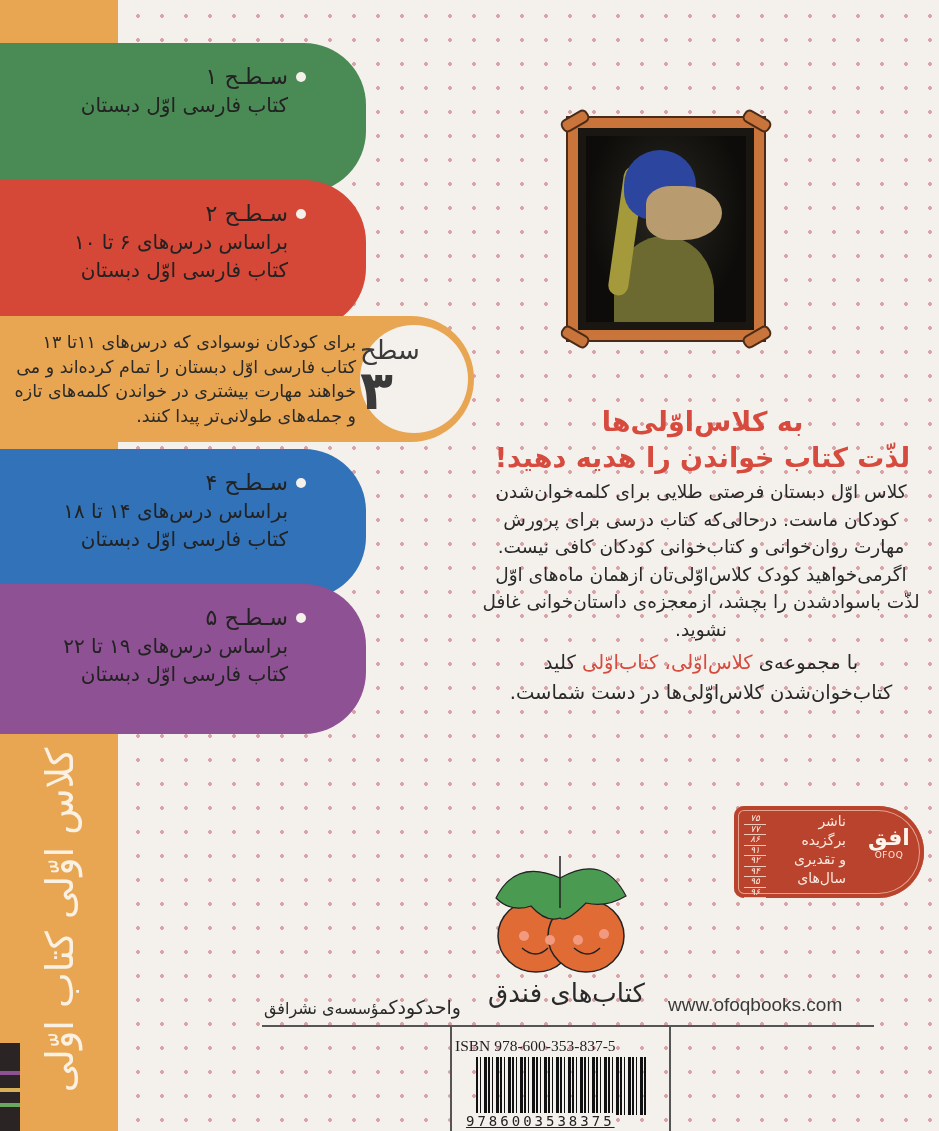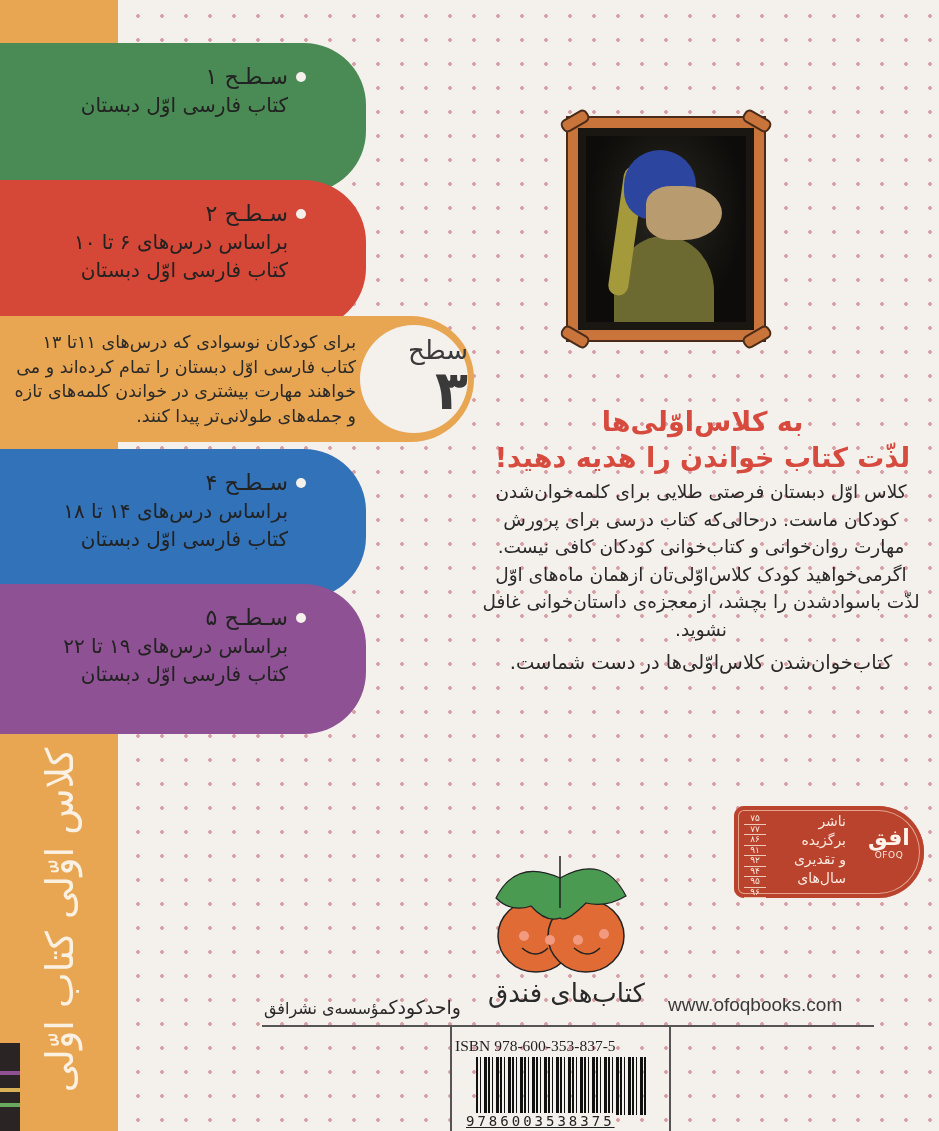--- a/index.html
+++ b/index.html
@@ -35,21 +35,21 @@
     .level .lvl-title { font-size: 22px; line-height: 28px; display: flex; align-items: center; gap: 8px; }
     .level .dot { width: 10px; height: 10px; border-radius: 50%; background: #f4f0ec; display: inline-block; }
     .level .lvl-line { font-size: 20px; line-height: 28px; padding-right: 18px; }
     .level3 {
       position: absolute; left: 0; top: 316px; width: 474px; height: 126px;
       background: #e8a652; border-radius: 0 63px 63px 0;
     }
     .level3 .circle {
       position: absolute; right: 6px; top: 9px; width: 108px; height: 108px;
       border-radius: 50%; background: #f4f0ec;
-      display: flex; flex-direction: column; align-items: flex-end; justify-content: center;
+      display: flex; flex-direction: column; align-items: flex-start; justify-content: center;
       color: #3a3a3a;
     }
     .level3 .circle .w { font-size: 26px; line-height: 28px; margin-top: -4px; }
     .level3 .circle .n { font-size: 54px; line-height: 54px; font-weight: bold; }
     .level3 .text {
       position: absolute; right: 118px; top: 14px; width: 350px;
       direction: rtl; text-align: right; font-size: 17.5px; line-height: 24.5px; color: #2a2a2a;
     }
     .frame {
       position: absolute; left: 568px; top: 118px; width: 196px; height: 222px;
@@ -76,21 +76,21 @@
       direction: rtl; text-align: center; font-size: 19.5px; line-height: 30px; color: #2a2a2a;
     }
     .closing .red { color: #d74a3e; }
     .badge {
       position: absolute; left: 734px; top: 806px; width: 190px; height: 92px;
       background: #b9432c; border-radius: 10px 46px 46px 10px;
       box-shadow: inset 0 0 0 4px #b9432c, inset 0 0 0 5px #e4a48e;
       color: #fbe9df;
     }
     .badge .years { position: absolute; left: 10px; top: 8px; width: 22px; font-size: 9px; line-height: 9.5px; text-align: center; }
-    .badge .years div { border-bottom: 1px solid #f0c8b8; }
+    .badge .years div { border-bottom: 1px solid #f0c8b8; font-style: italic; }
     .badge .words { position: absolute; left: 38px; top: 6px; width: 74px; direction: rtl; text-align: right; font-size: 14px; line-height: 19px; }
     .badge .logo { position: absolute; right: 12px; top: 20px; width: 46px; text-align: center; }
     .badge .logo .fa { font-size: 22px; font-weight: bold; line-height: 24px; color: #fff3ea; }
     .badge .logo .en { font-size: 9px; letter-spacing: 0.5px; }
     .mascot { position: absolute; left: 486px; top: 848px; width: 148px; height: 130px; }
     .brand { position: absolute; left: 488px; top: 978px; font-size: 26px; color: #2a2a2a; direction: rtl; }
     .unit { position: absolute; left: 264px; top: 996px; direction: rtl; color: #2a2a2a; font-size: 19px; }
     .unit small { font-size: 16px; }
     .website { position: absolute; left: 668px; top: 994px; font-family: "Liberation Sans", sans-serif; font-size: 19px; color: #3a3a3a; }
     .rule { position: absolute; left: 262px; top: 1025px; width: 612px; height: 2px; background: #555; }
@@ -170,20 +170,21 @@
 </div>
 
 <div class="headline">
   <div>به کلاس‌اوّلی‌ها</div>
   <div>لذّت کتاب خواندن را هدیه دهید!</div>
 </div>
 
 <div class="body-text">کلاس اوّل دبستان فرصتی طلایی برای کلمه‌خوان‌شدن کودکان ماست. درحالی‌که کتاب درسی برای پرورش مهارت روان‌خوانی و کتاب‌خوانی کودکان کافی نیست. اگرمی‌خواهید کودک کلاس‌اوّلی‌تان ازهمان ماه‌های اوّل لذّت باسوادشدن را بچشد، ازمعجزه‌ی داستان‌خوانی غافل نشوید.</div>
 
 <div class="closing">
+  <div><span>با مجموعه‌ی </span><span class="red">کلاس‌اوّلی، کتاب‌اوّلی</span><span> کلید</span></div>
   <div>کتاب‌خوان‌شدن کلاس‌اوّلی‌ها در دست شماست.</div>
 </div>
 
 <div class="badge">
   <div class="years">
     <div>۷۵</div>
     <div>۷۷</div>
     <div>۸۶</div>
     <div>۹۱</div>
     <div>۹۲</div>

